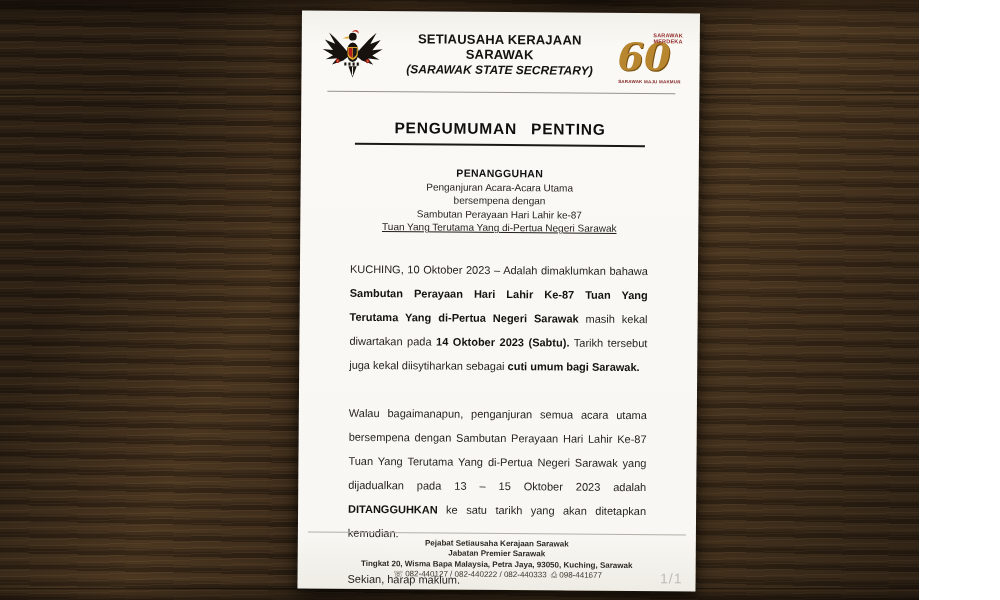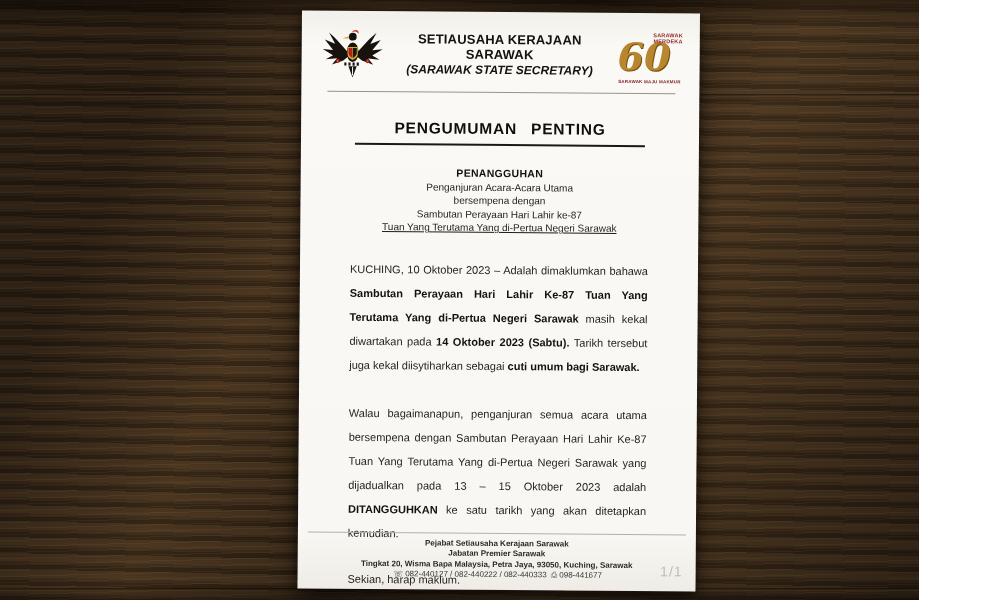--- a/index.html
+++ b/index.html
@@ -70,21 +70,21 @@
   
   .sig{margin-top:6px;text-align:center;height:38px;}
   .sig svg{display:inline-block;margin-left:-26px;}
 
   
   .ltr-footer{position:absolute;left:10px;right:10px;bottom:9px;text-align:center;}
   .f-rule{border-top:1px solid #b3b0a9;margin-bottom:5px;}
   .f-line{font-size:8px;line-height:1.32;color:#3a362f;}
   .f-bold{font-weight:bold;color:#2c2923;}
   .f-ic{font-size:8px;margin:0 2px;color:#3a362f;}
-  .page-num{position:absolute;right:13px;bottom:12px;font-size:14px;
+  .page-num{position:absolute;right:13px;bottom:5px;font-size:14px;
     color:#bdbcb8;letter-spacing:1px;}
 </style>
 </head>
 <body>
 
 <div class="scene">
   <div class="sheen"></div>
   <div class="seam seam1"></div>
   <div class="seam seam2"></div>
 

